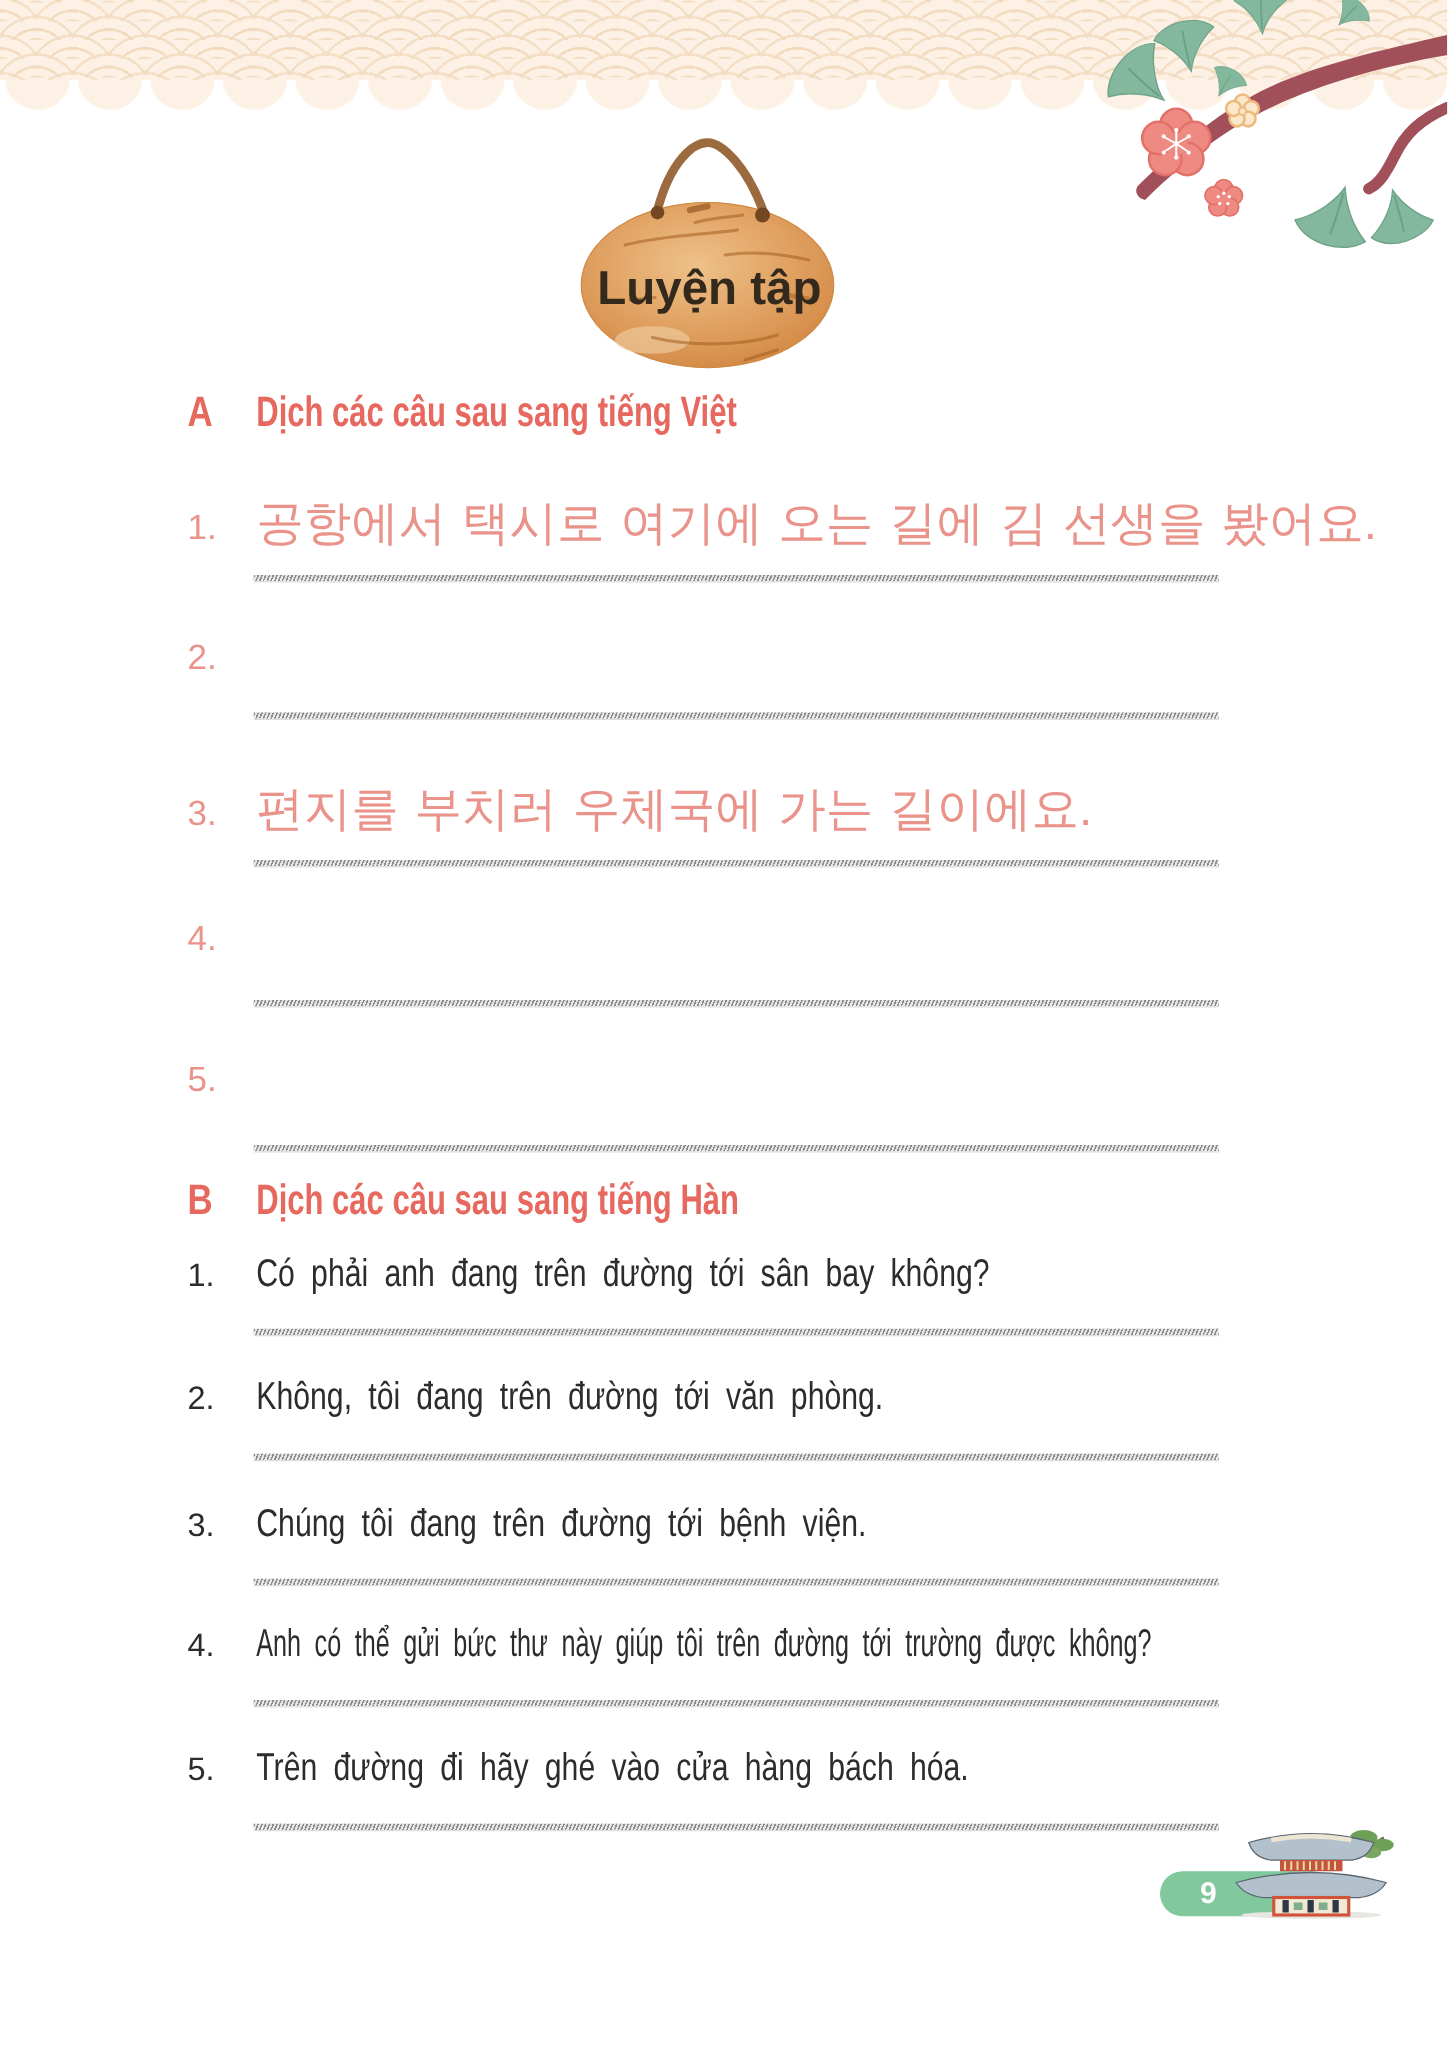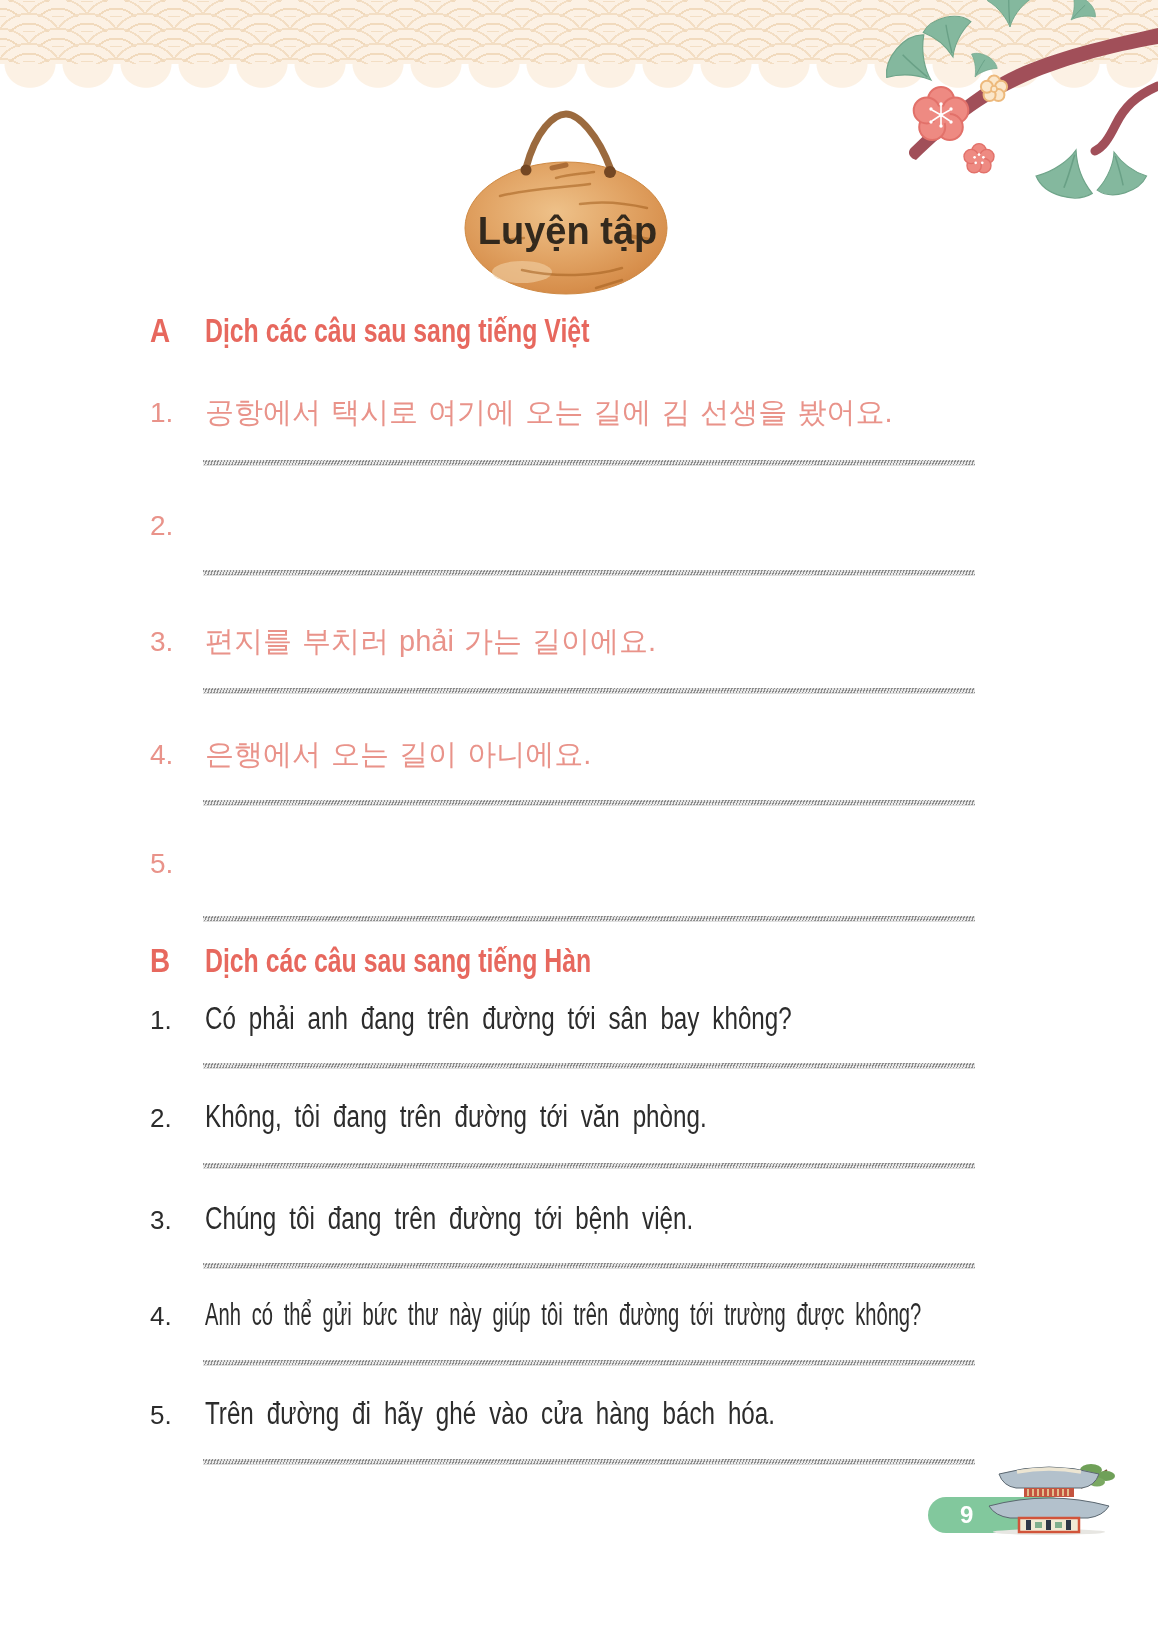--- a/index.html
+++ b/index.html
@@ -24,21 +24,21 @@
     font-size:38px;font-weight:bold;color:#33291d;letter-spacing:0px;}
 
   
   .row{position:absolute;left:150px;display:flex;align-items:baseline;white-space:nowrap;}
   .letter{display:inline-block;width:55px;font-size:34px;font-weight:bold;color:#e7685e;
     transform:scaleX(.82);transform-origin:0 70%;}
   .sec-title{display:inline-block;font-size:34px;font-weight:bold;color:#e7685e;
     transform:scaleX(.73);transform-origin:0 70%;}
   .num{flex:none;width:55px;}
   .kor .num{font-size:28px;color:#e9938a;}
-  .kor .txt{display:inline-block;font-size:29px;color:#e9938a;word-spacing:2px;}
+  .kor .txt{display:inline-block;font-size:38px;color:#e9938a;word-spacing:2px;}
   .viet .num{font-size:26px;color:#2c2c2c;}
   .viet .txt{display:inline-block;font-size:31px;color:#2c2c2c;word-spacing:8px;
     transform:scaleX(.78);transform-origin:0 70%;}
   .viet.tight .txt{transform:scaleX(.65);}
 
   .answer-line{position:absolute;left:203px;width:772px;height:5px;
     background-image:
       repeating-linear-gradient(112deg, rgba(120,120,120,.8) 0 1.2px, rgba(255,255,255,0) 1.2px 2.8px),
       linear-gradient(rgba(195,195,195,.55),rgba(225,225,225,.55));
     border-bottom:1px solid #dedede;}
@@ -172,27 +172,26 @@
   </div>
   <div class="answer-line" style="top:460px"></div>
 
   <div class="row kor" style="top:510px">
     <span class="num">2.</span>
   </div>
   <div class="answer-line" style="top:570px"></div>
 
   <div class="row kor" style="top:622px">
     <span class="num">3.</span>
-    <span class="txt">편지를 부치러 phải 가는 길이에요.</span>
+    <span class="txt">편지를 부치러 우체국에 가는 길이에요.</span>
   </div>
   <div class="answer-line" style="top:688px"></div>
 
   <div class="row kor" style="top:735px">
     <span class="num">4.</span>
-    <span class="txt">은행에서 오는 길이 아니에요.</span>
   </div>
   <div class="answer-line" style="top:800px"></div>
 
   <div class="row kor" style="top:848px">
     <span class="num">5.</span>
   </div>
   <div class="answer-line" style="top:916px"></div>
 
   <div class="row sec" style="top:941px">
     <span class="letter">B</span>

